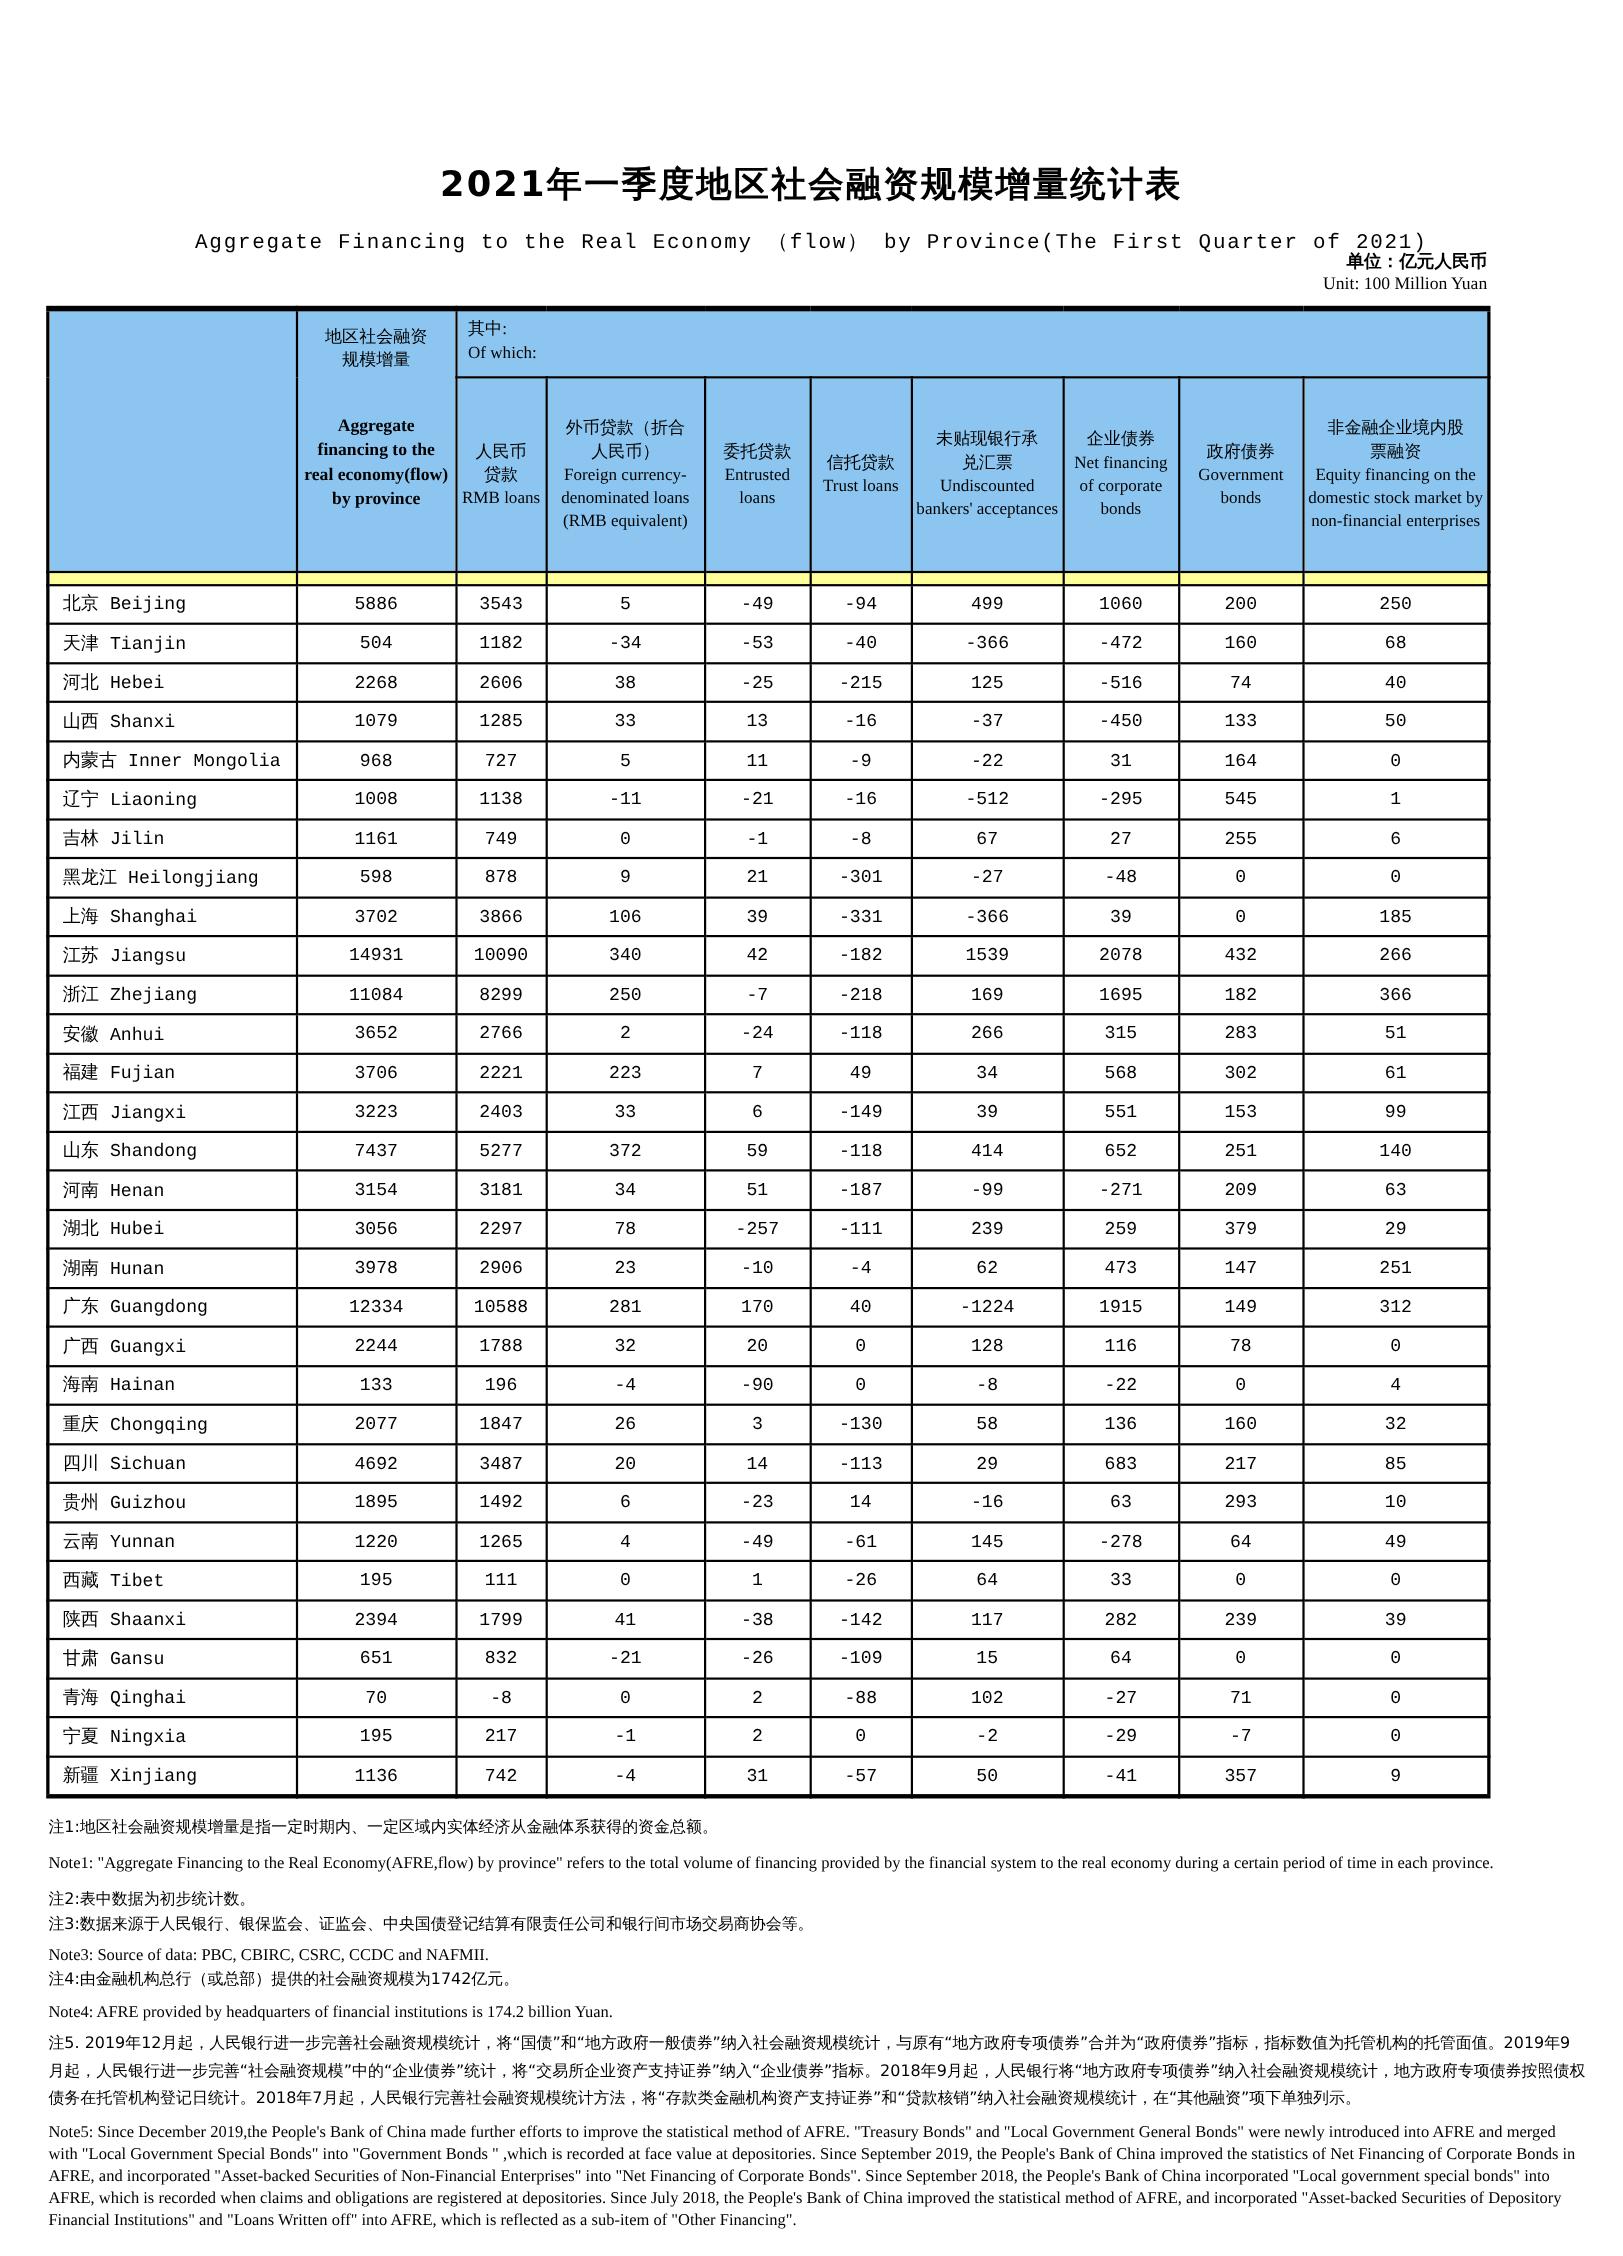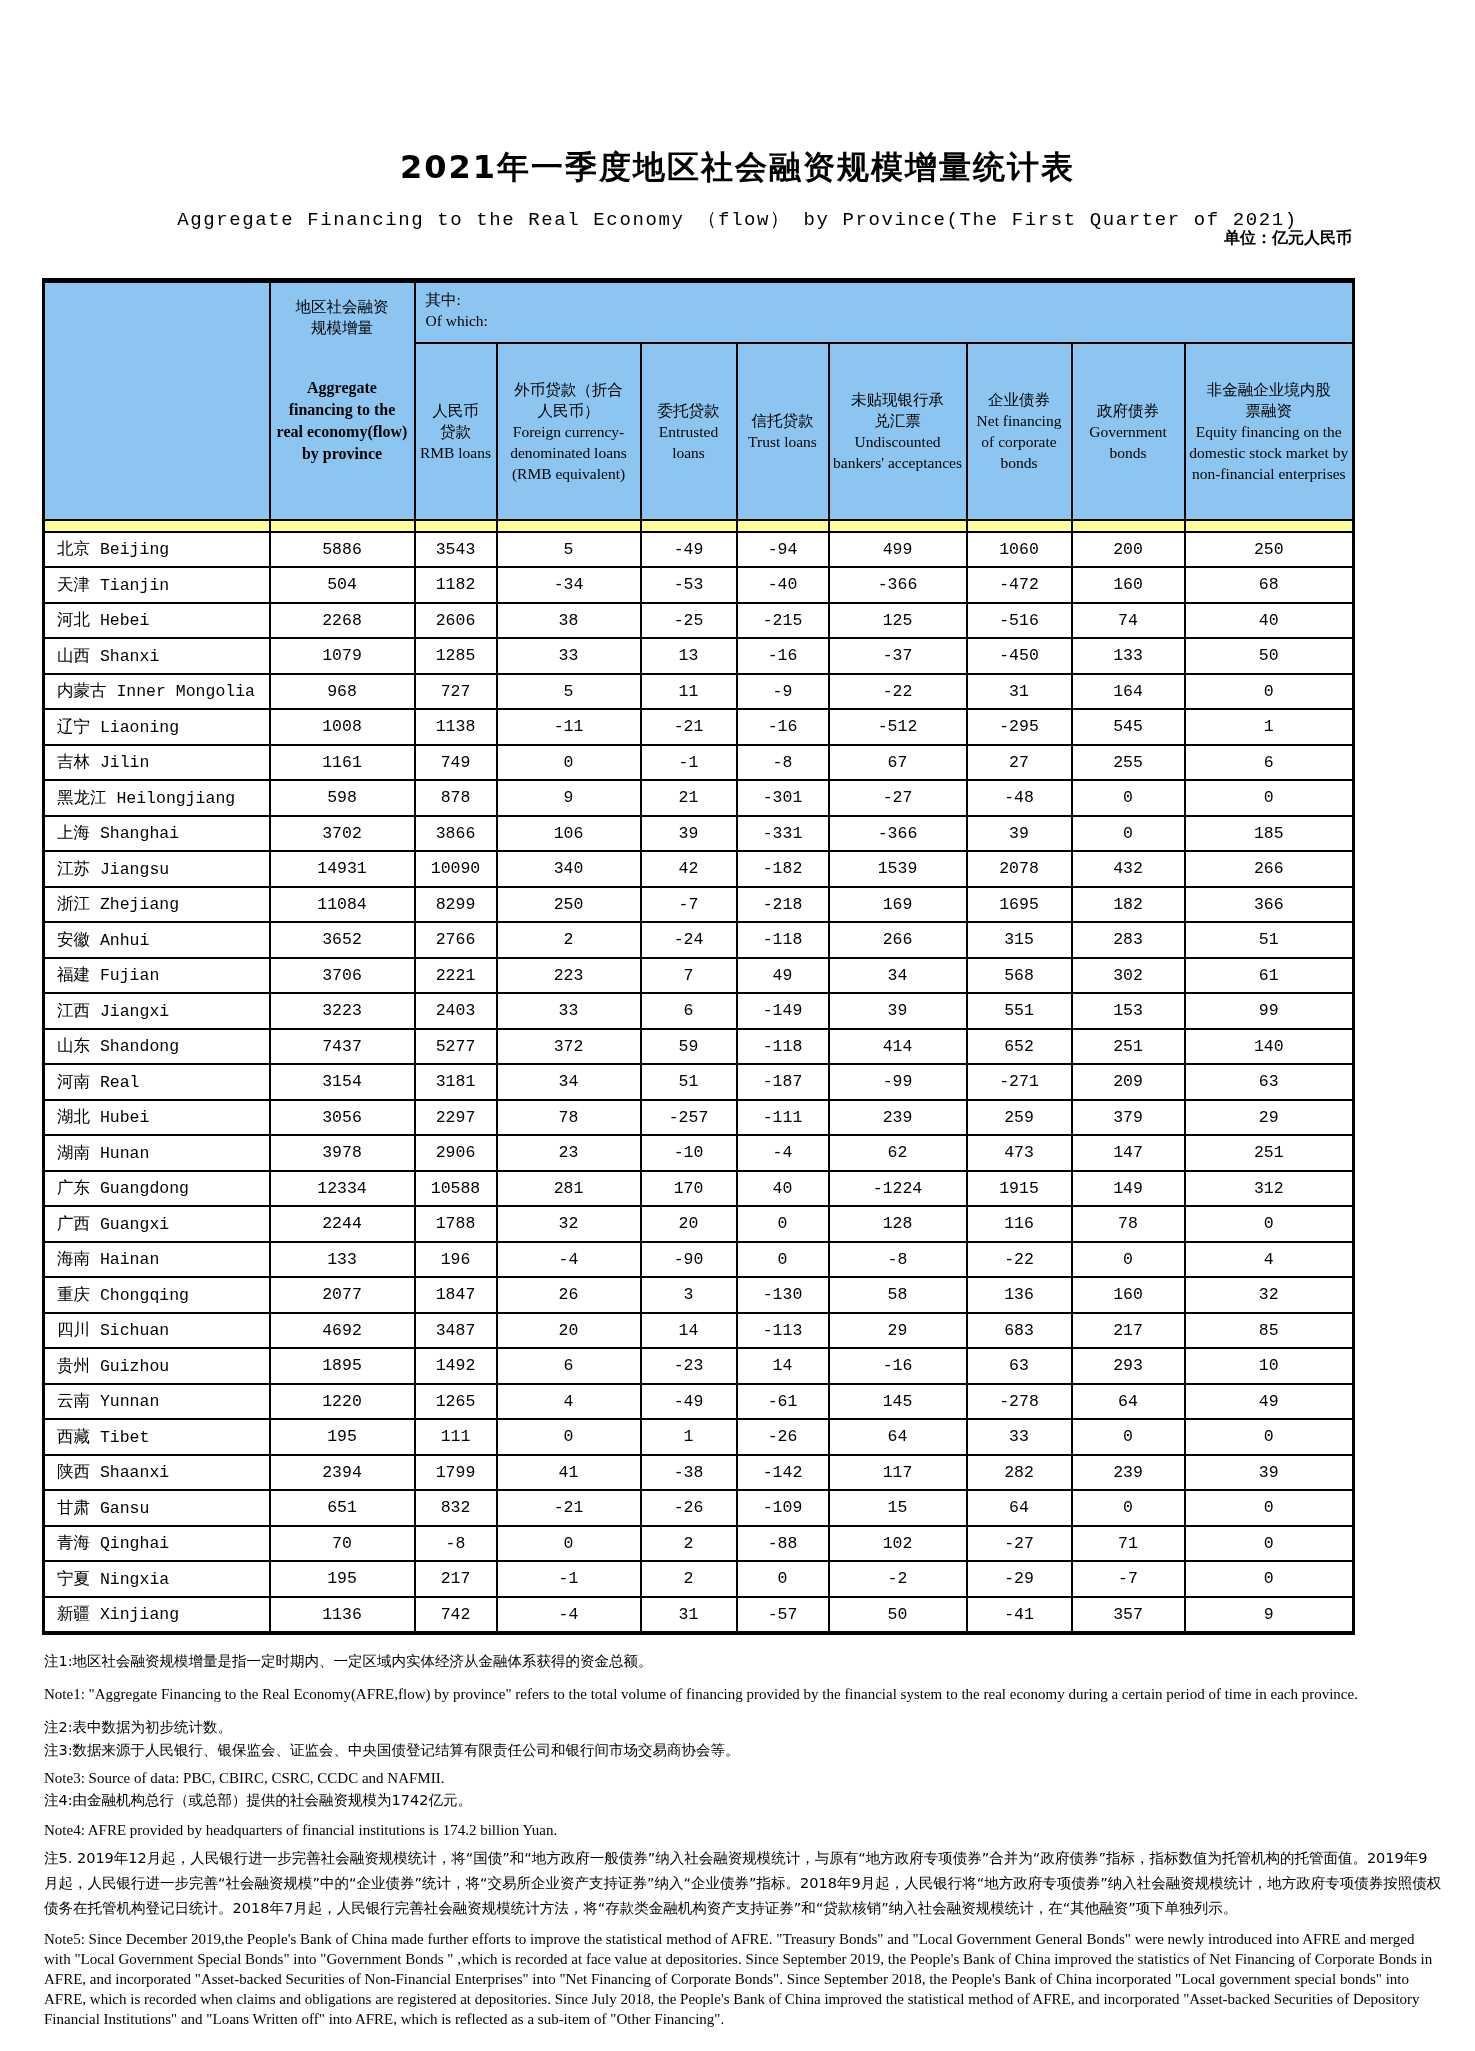--- a/index.html
+++ b/index.html
@@ -71,20 +71,21 @@
 </head>
 <body>
 
 <div class="titles">
   <div class="title-cn">2021年一季度地区社会融资规模增量统计表</div>
   <div class="title-en">Aggregate Financing to the Real Economy （flow） by Province(The First Quarter of 2021)</div>
 </div>
 
 <div class="unit-block">
   <div class="unit-cn">单位：亿元人民币</div>
+  <div class="unit-en">Unit: 100 Million Yuan</div>
 </div>
 
 <table class="main">
   <colgroup>
     <col style="width:226px">
       <col style="width:145px">
       <col style="width:82px">
     <col style="width:144px">
       <col style="width:96px">
       <col style="width:92px">
@@ -332,21 +333,21 @@
         <td class="num">5277</td>
         <td class="num">372</td>
         <td class="num">59</td>
         <td class="num">-118</td>
         <td class="num">414</td>
         <td class="num">652</td>
         <td class="num">251</td>
         <td class="num">140</td>
       </tr>
       <tr>
-        <td class="province">河南 Real</td>
+        <td class="province">河南 Henan</td>
         <td class="num">3154</td>
         <td class="num">3181</td>
         <td class="num">34</td>
         <td class="num">51</td>
         <td class="num">-187</td>
         <td class="num">-99</td>
         <td class="num">-271</td>
         <td class="num">209</td>
         <td class="num">63</td>
       </tr>

